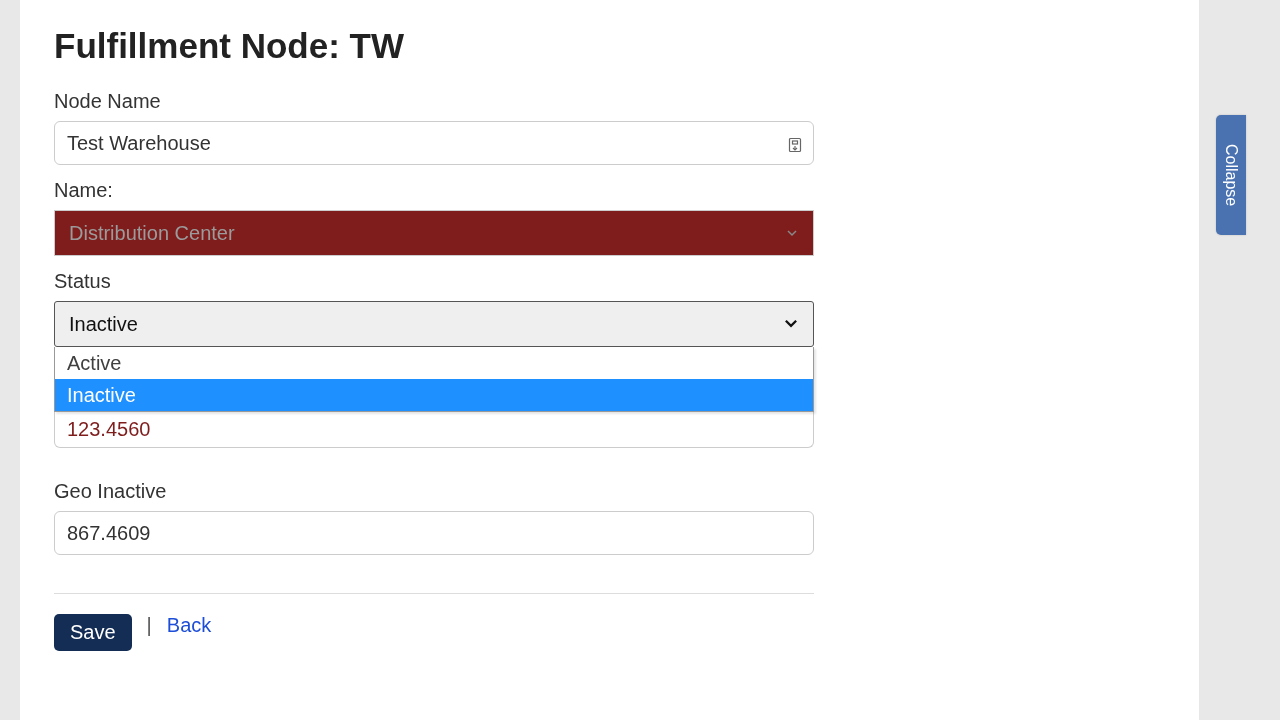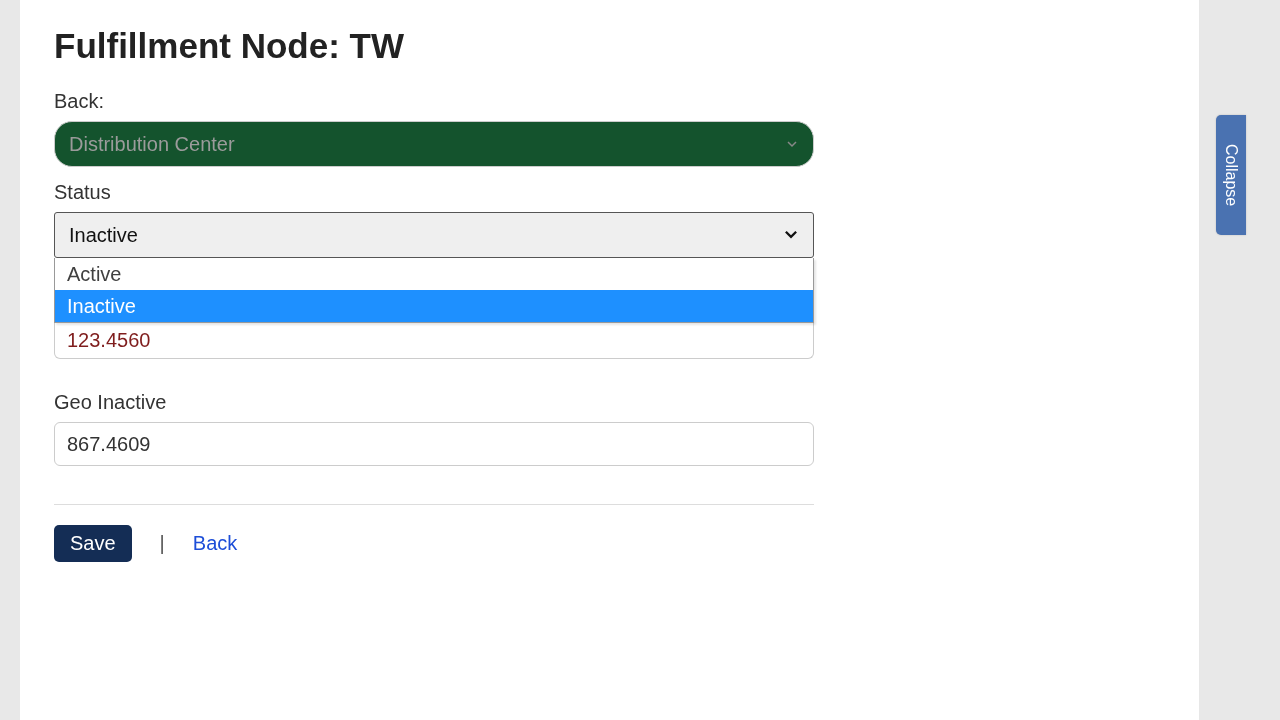--- a/index.html
+++ b/index.html
@@ -55,22 +55,22 @@
     color: #666;
   }
   input.native {
     border: none; outline: none; width: 100%; height: 100%;
     font-size: 20px; color: #333; background: transparent;
   }
   .select-box {
     width: 760px;
     height: 46px;
     border: 1px solid #ccc;
-    border-radius: 18px;
-    background: #14532d;
+    border-radius: 0;
+    background: #7f1d1d;
     display: flex;
     align-items: center;
     justify-content: space-between;
     padding: 0 14px;
     font-size: 20px;
     cursor: default;
   }
   .select-box.disabled { color: #9b9b9b; }
   .select-box .chev { color: #555; }
   .select-box.open-combo {
@@ -115,21 +115,21 @@
     align-items: center;
     color: #7f1d1d;
   }
   .gap-32 { height: 32px; }
   .divider {
     width: 760px;
     border-top: 1px solid #ddd;
     margin-top: 38px;
     margin-bottom: 20px;
   }
-  .actions-row { display: flex; align-items: center; gap: 28px; }
+  .actions-row { display: flex; gap: 15px; }
   .btn-primary {
     background: #142d55;
     color: #fff;
     font-size: 20px;
     padding: 7px 16px;
     border: none;
     border-radius: 5px;
     cursor: pointer;
   }
   .sep { color: #555; font-size: 20px; }
@@ -160,23 +160,37 @@
   }
 </style>
 </head>
 <body>
 
 <div class="page-card">
   <div class="content">
 
     <h1 class="page-title">Fulfillment Node: TW</h1>
 
-
     <div class="field-group">
-      <label class="field-label">Back:</label>
+      <label class="field-label">Node Name</label>
+      <div class="text-input">
+        <input class="native" type="text" value="Test Warehouse" style="">
+        <span class="input-icon">
+          <svg viewBox="0 0 16 16" width="16" height="16" fill="none" stroke="#666" stroke-width="1.2">
+            <rect x="2.5" y="1.5" width="11" height="13" rx="1"></rect>
+            <rect x="5.5" y="4" width="5" height="3"></rect>
+            <line x1="8" y1="9" x2="8" y2="12.5"></line>
+            <polyline points="6,11 8,13 10,11"></polyline>
+          </svg>
+        </span>
+      </div>
+    </div>
+
+    <div class="field-group">
+      <label class="field-label">Name:</label>
       <div class="select-box disabled">
         <span class="display">Distribution Center</span>
         <span class="chev">
           <svg width="14" height="14" viewBox="0 0 14 14">
               <polyline points="3,5 7,9 11,5" fill="none" stroke="#888" stroke-width="1.5"></polyline>
             </svg>
         </span>
       </div>
     </div>
 

